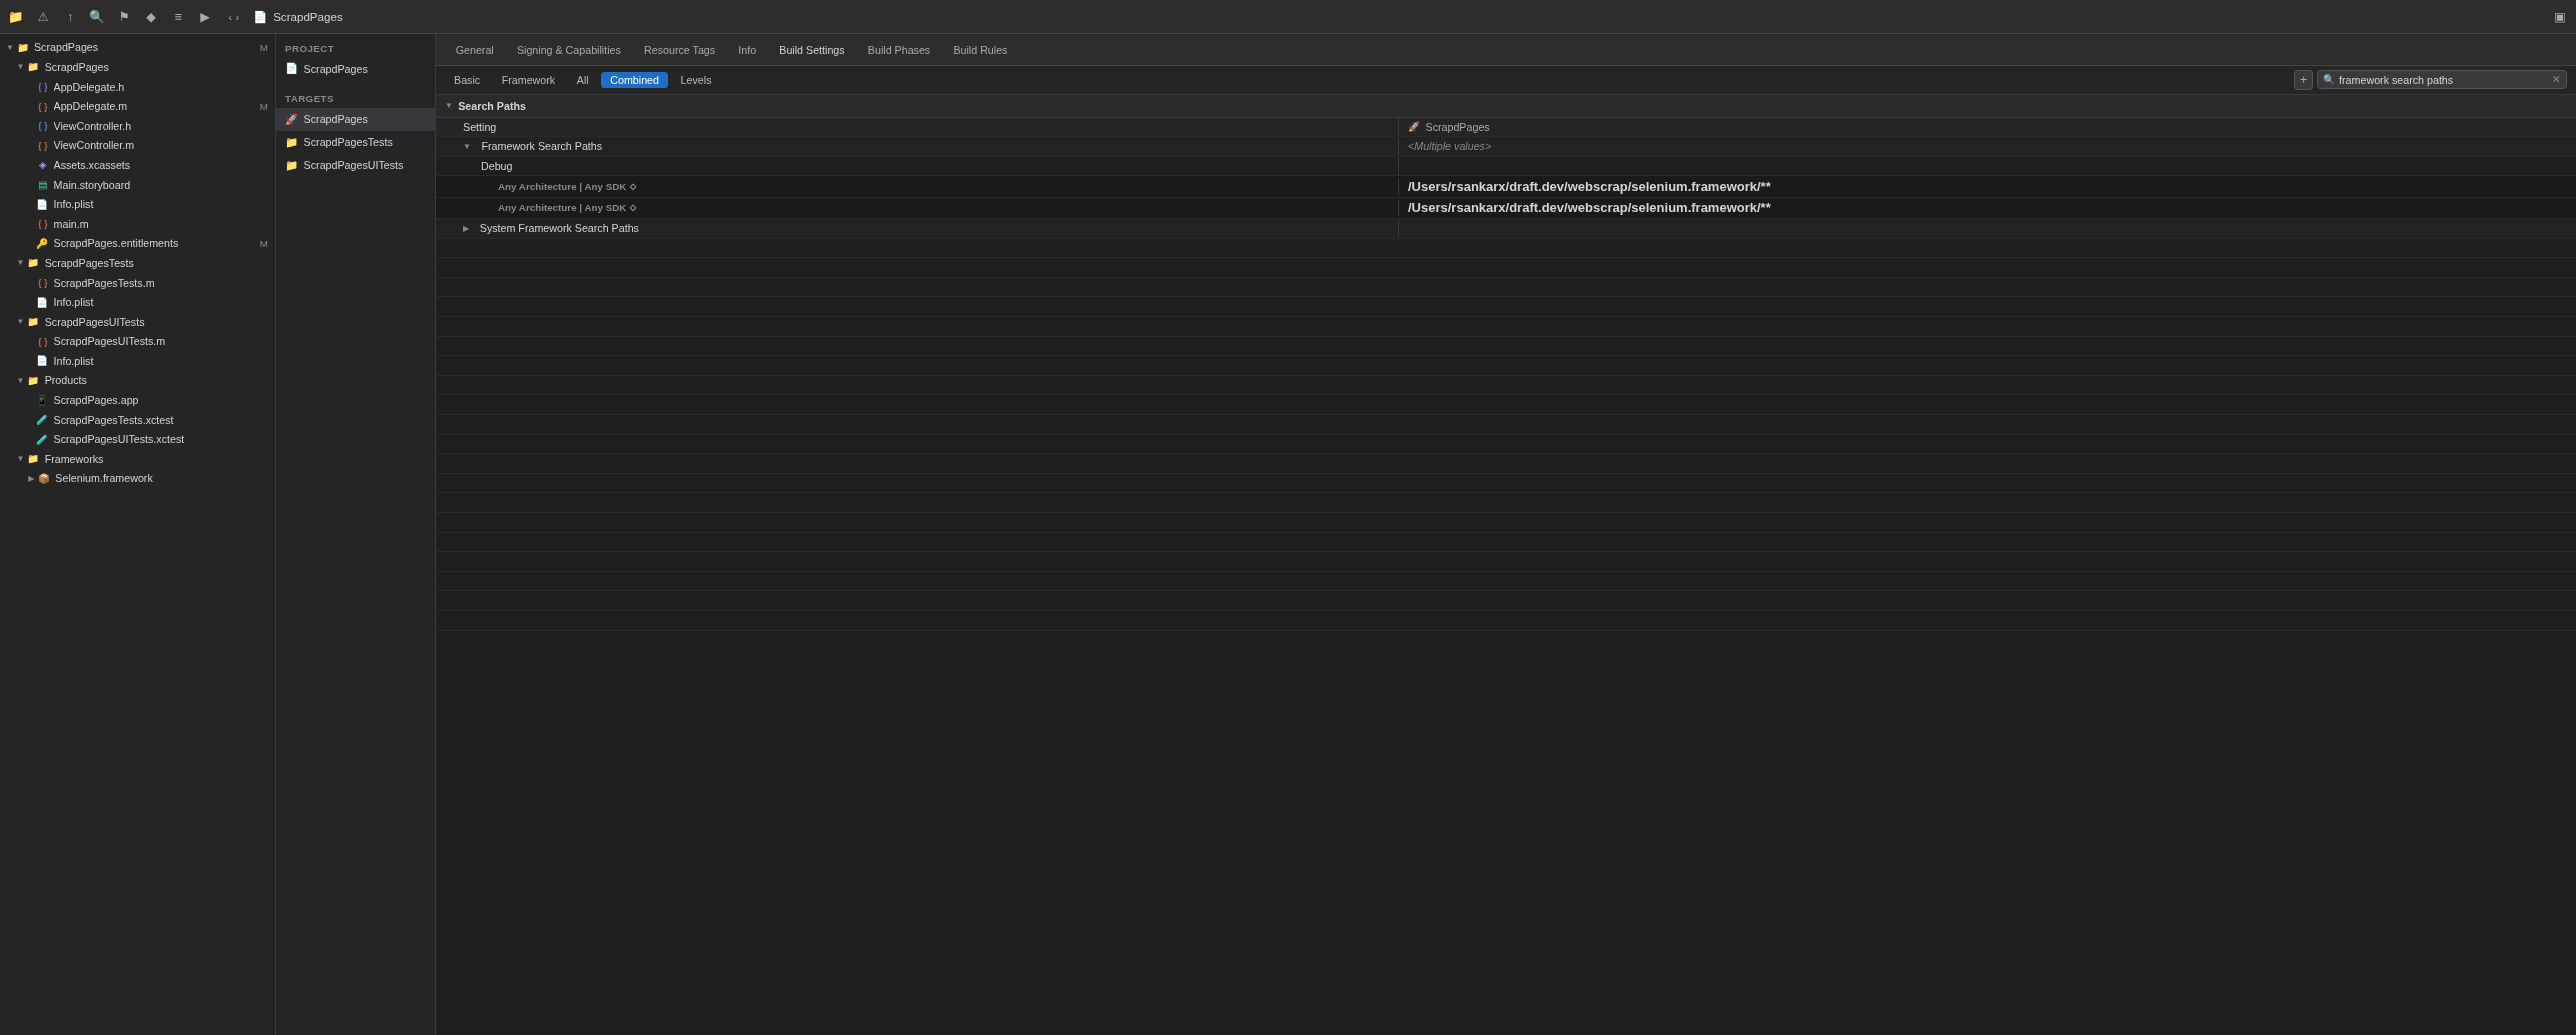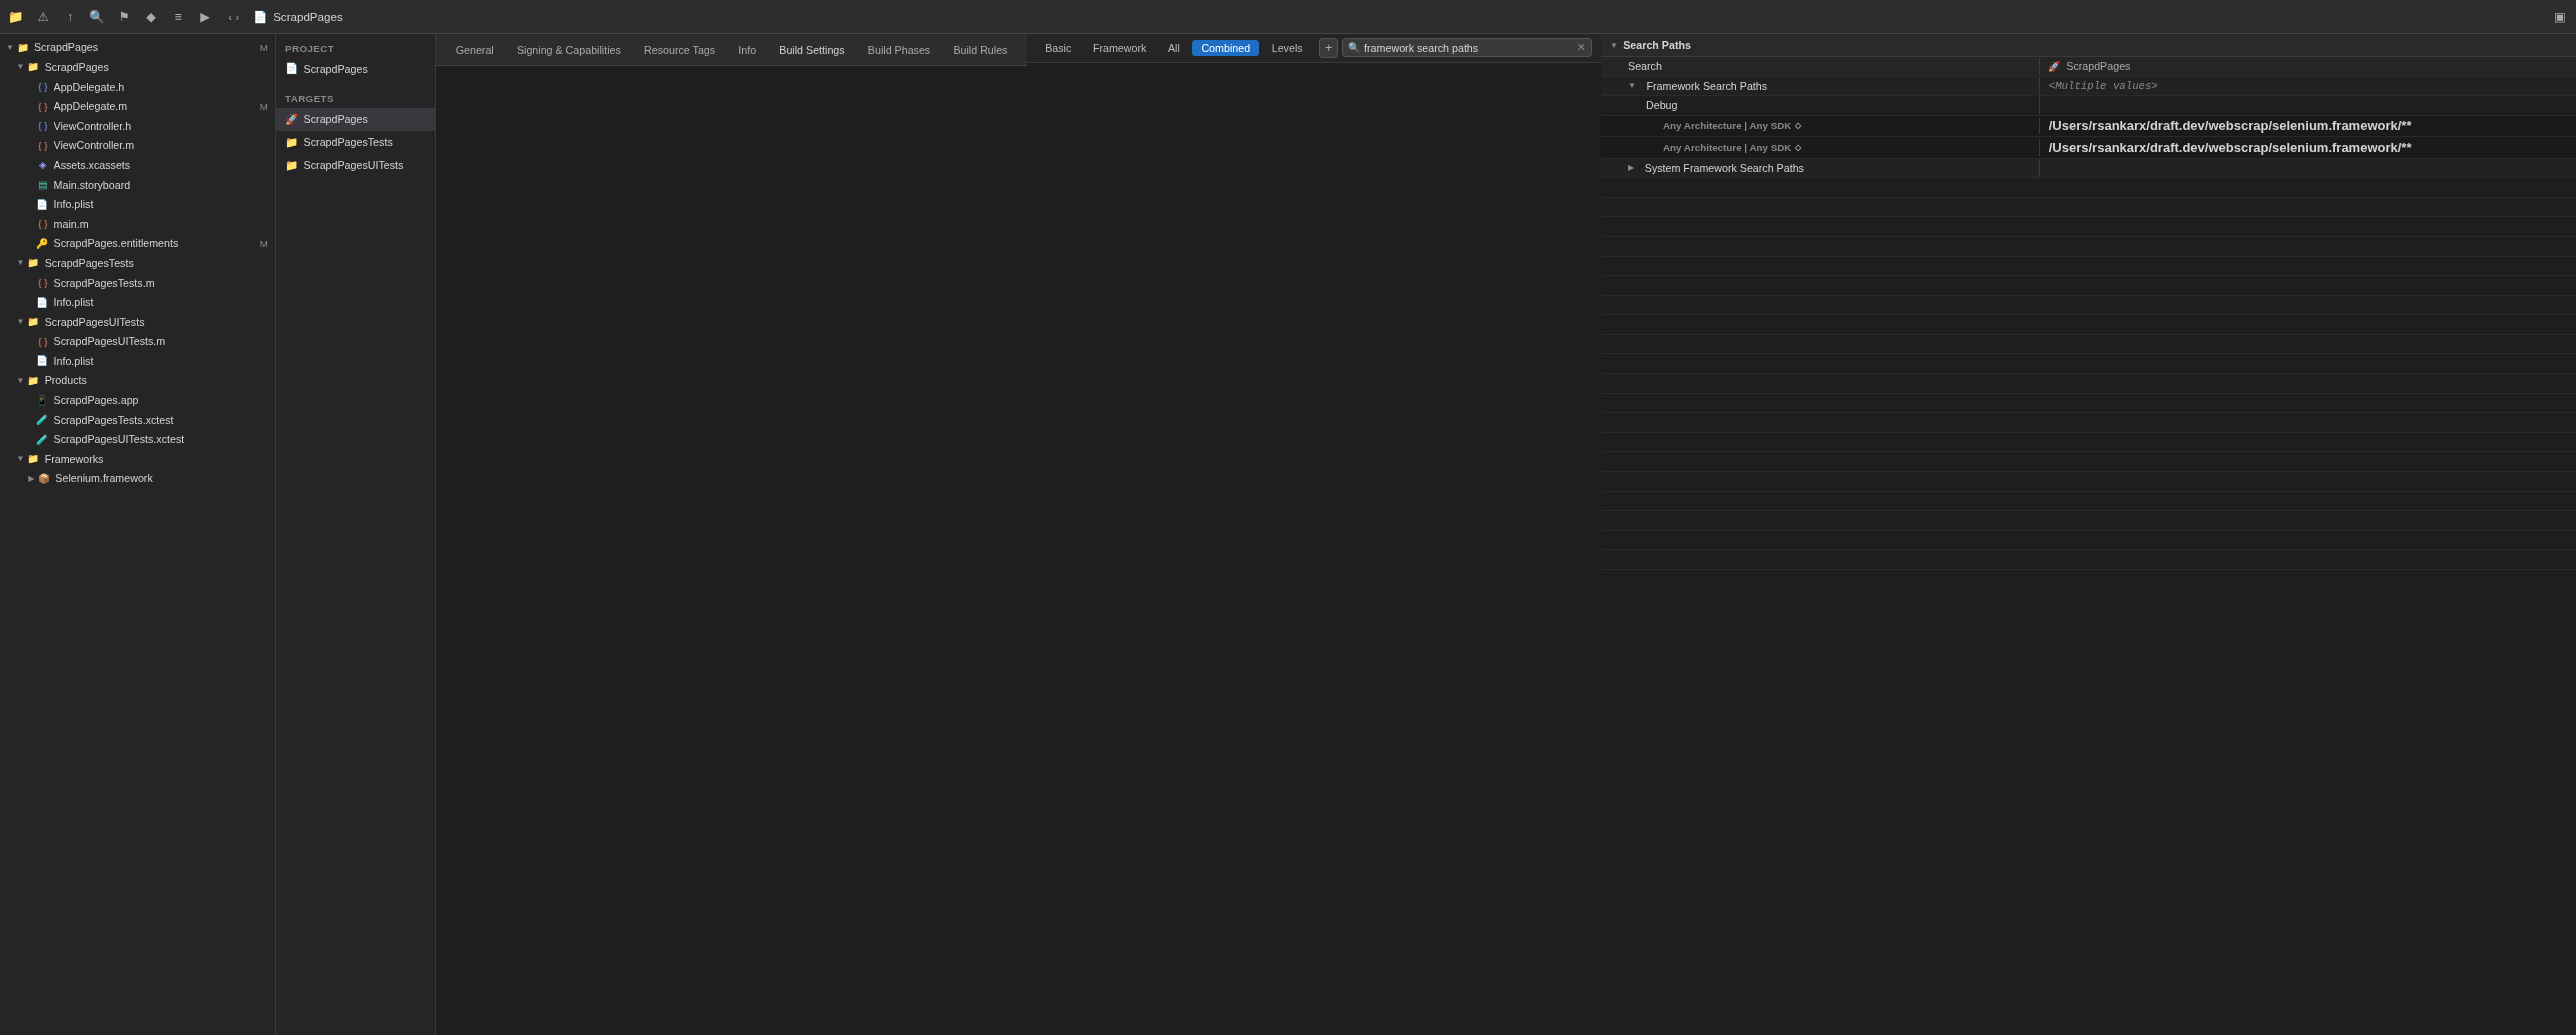--- a/index.html
+++ b/index.html
@@ -116,20 +116,21 @@
       color: #888;
       font-size: 9.8px;
       padding-right: 3.6px;
     }
 
     
     .content-area {
       flex: 1;
       background: #1e1e1e;
       display: flex;
+      flex-direction: column;
       overflow: hidden;
     }
 
     
     .tabs-bar {
       background: #2d2d2d;
       border-bottom: 0.9px solid #444;
       display: flex;
       align-items: center;
       height: 32px;
@@ -255,21 +256,20 @@
       flex: 1;
       padding: 2.7px 9px;
       color: #aaa;
       display: flex;
       align-items: center;
       gap: 5.3px;
     }
     .multiple-values {
       color: #888;
       font-style: italic;
-      font-family: Liberation Mono, monospace;
     }
     .path-value { color: #d4d4d4; font-size: 13px; }
     .settings-row-sub {
       background: #232323;
     }
     .settings-row-sub2 {
       background: #1e1e1e;
       font-weight: bold;
     }
     .arch-tag {
@@ -566,21 +566,21 @@
 
       <div class="settings-table">
 
         <div class="settings-section-header">
           <span class="settings-section-arrow">▼</span>
           <span>Search Paths</span>
         </div>
 
         <div class="settings-row" style="background:#252526;">
           <div class="settings-key-col">
-            <span>Search</span>
+            <span>Setting</span>
           </div>
           <div class="settings-val-col">
             <span style="font-size:9.8px;">🚀</span>
             <span>ScrapdPages</span>
           </div>
         </div>
 
         <div class="settings-row" style="background:#222;">
           <div class="settings-key-col">
             <span class="settings-section-arrow">▼</span>

